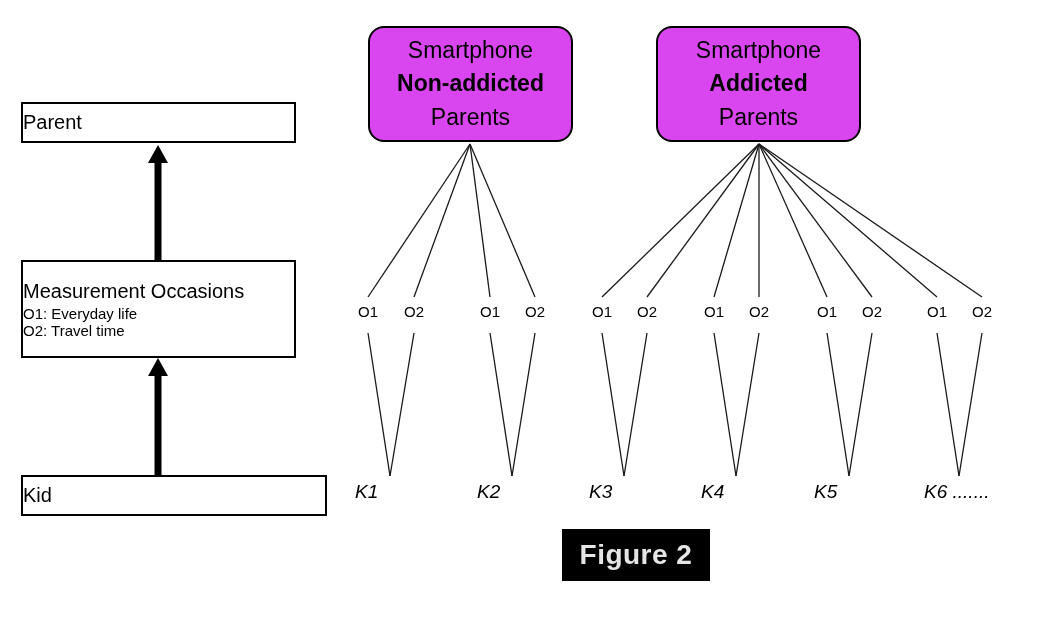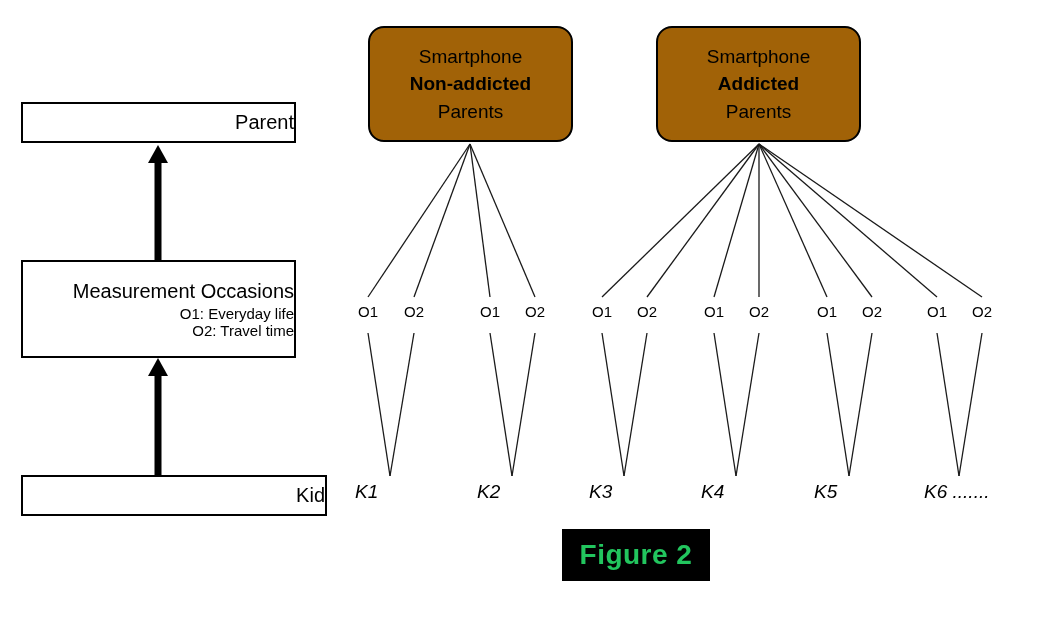--- a/index.html
+++ b/index.html
@@ -33,46 +33,46 @@
     line-height: 1.15;
   }
   
   .lbox {
     position: absolute;
     box-sizing: border-box;
     border: 2px solid #000000;
     background: #ffffff;
     display: flex;
     flex-direction: column;
-    align-items: flex-end;
+    align-items: flex-start;
     justify-content: center;
   }
   .lbox .title {
     font-size: 20px;
   }
   .lbox .sub {
     font-size: 15px;
   }
   #box-parent   { left: 21px; top: 102px; width: 275px; height: 41px; }
   #box-measure  { left: 21px; top: 260px; width: 275px; height: 98px; }
   #box-kid      { left: 21px; top: 475px; width: 306px; height: 41px; }
   #box-measure .title { margin-bottom: 2px; }
 
   
   .rbox {
     position: absolute;
     box-sizing: border-box;
     border: 2px solid #000000;
     border-radius: 16px;
-    background: #a16207;
+    background: #d946ef;
     display: flex;
     flex-direction: column;
     align-items: center;
     justify-content: center;
-    font-size: 19px;
+    font-size: 23px;
     line-height: 1.45;
   }
   .rbox .strong { font-weight: bold; }
   #grp-nonaddicted { left: 368px; top: 26px; width: 205px; height: 116px; }
   #grp-addicted    { left: 656px; top: 26px; width: 205px; height: 116px; }
 
   
   .olabel {
     font-size: 15px;
     top: 303px;
@@ -89,21 +89,21 @@
   }
 
   
   #figure-caption {
     position: absolute;
     left: 562px;
     top: 529px;
     width: 148px;
     height: 52px;
     background: #000000;
-    color: #22c55e;
+    color: #e5e5e5;
     font-size: 28px;
     font-weight: bold;
     display: flex;
     align-items: center;
     justify-content: center;
     letter-spacing: 0.5px;
   }
 </style>
 </head>
 <body>

